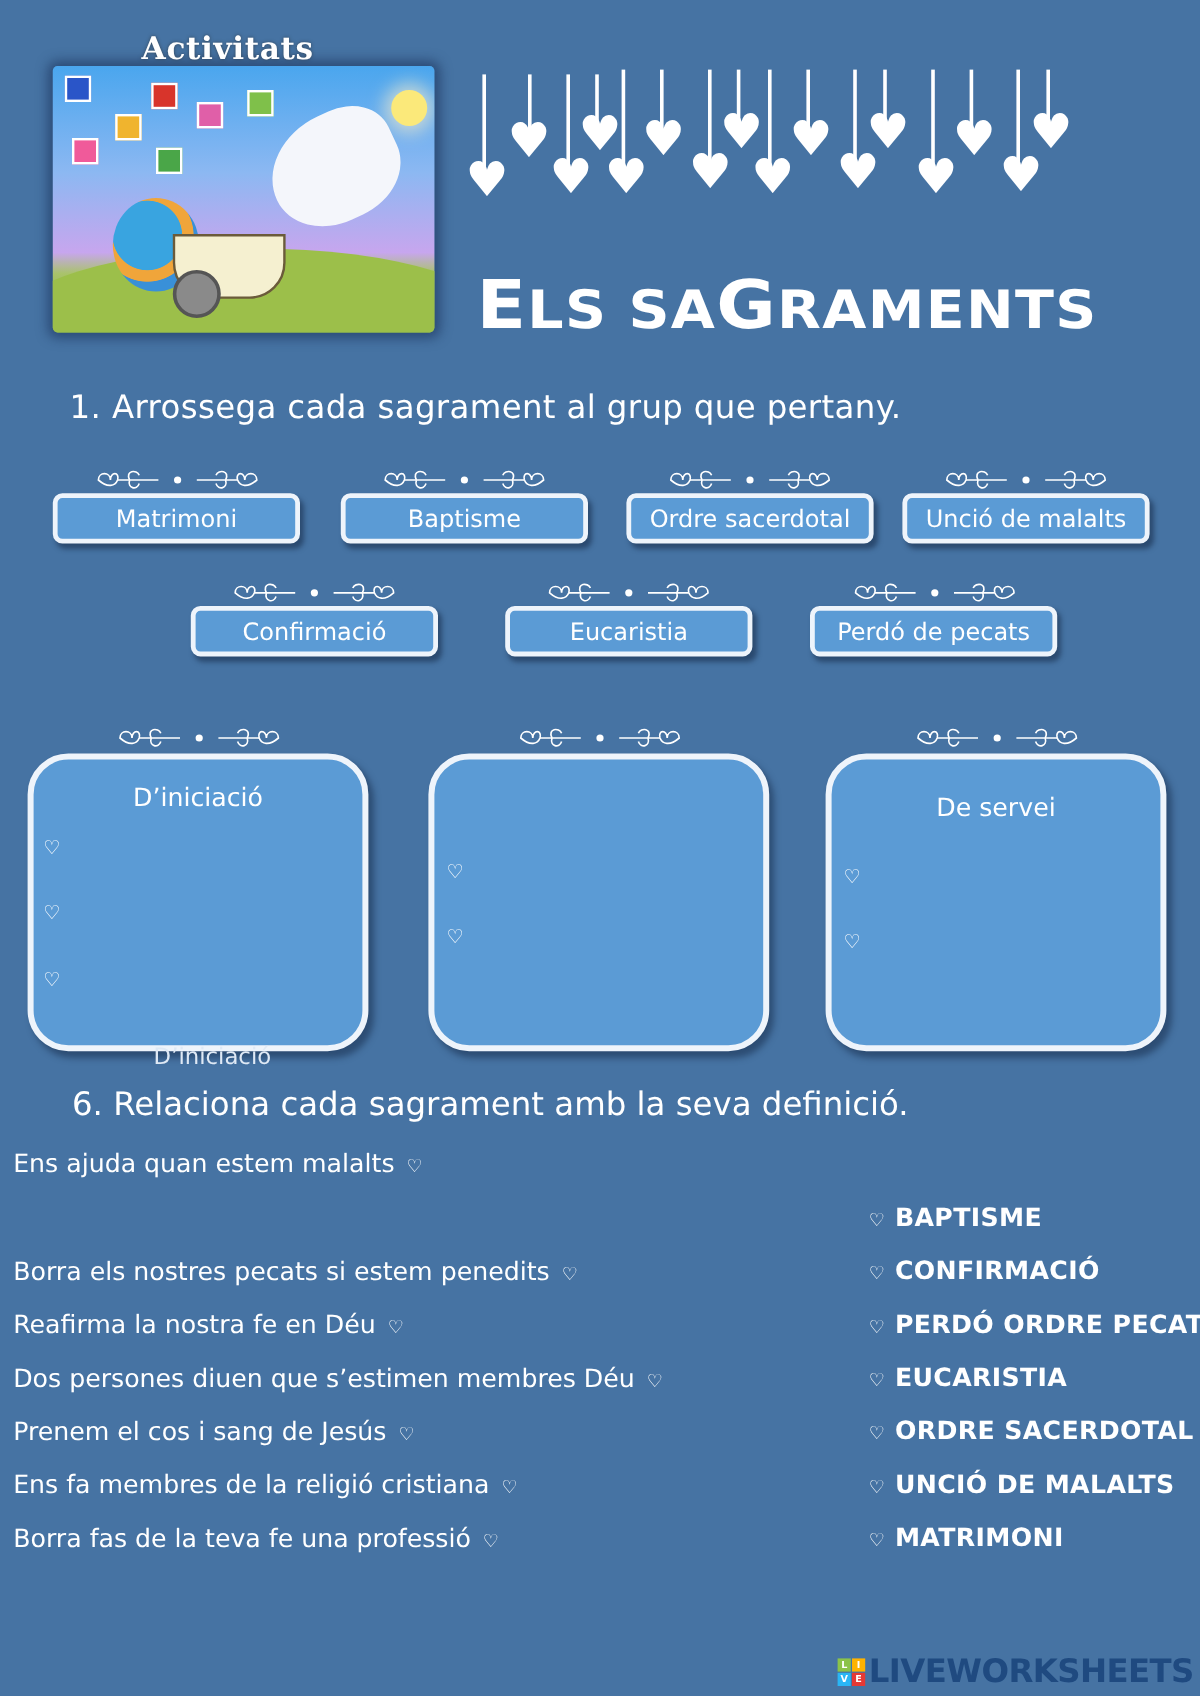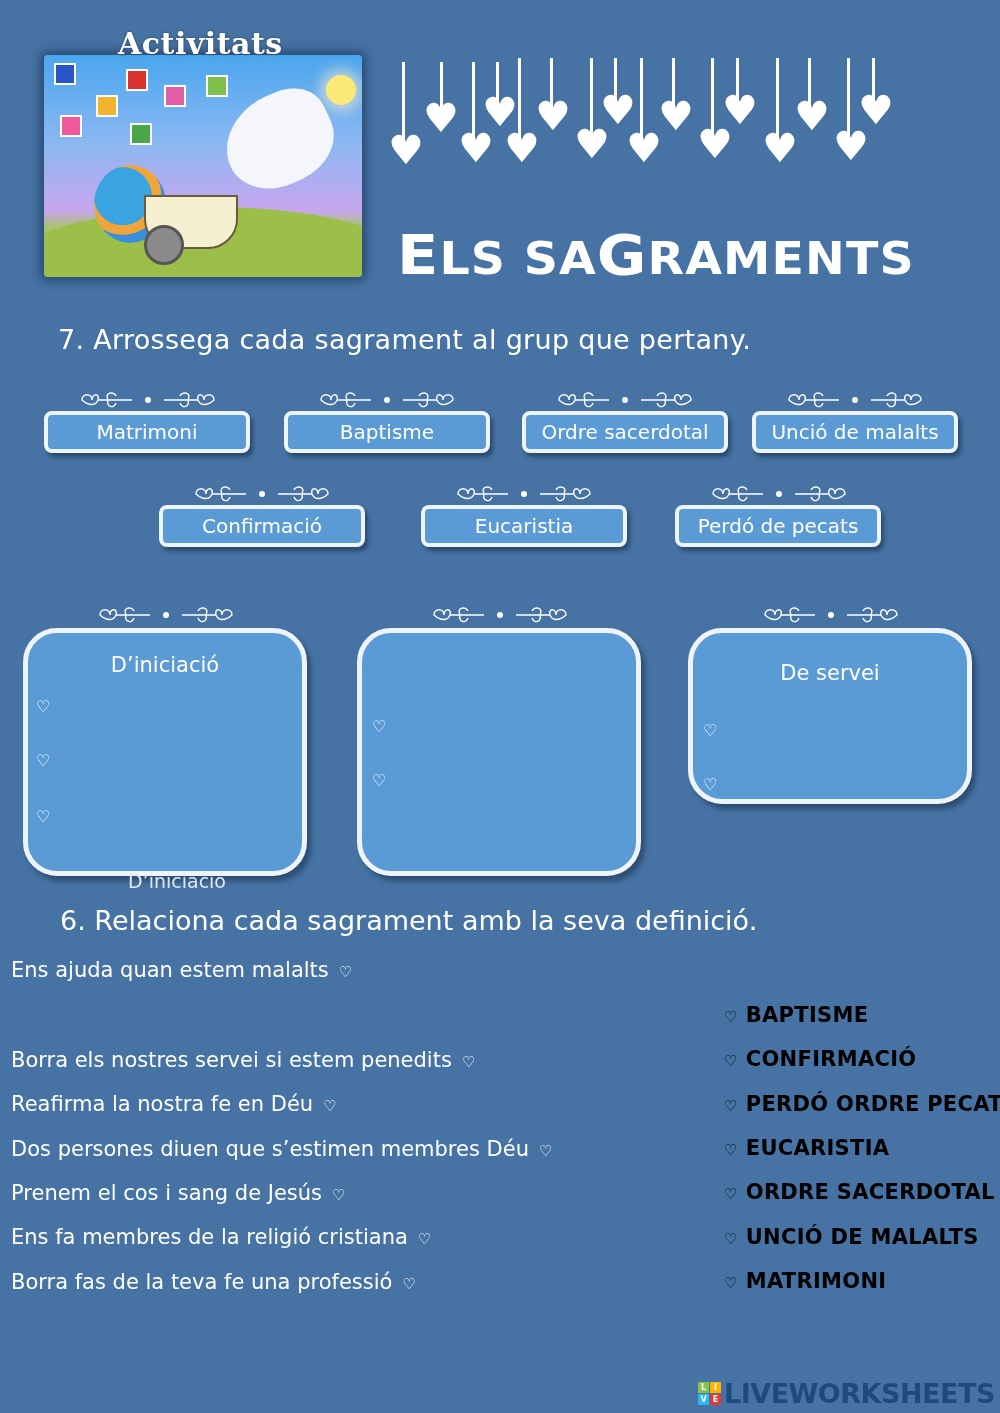--- a/index.html
+++ b/index.html
@@ -8,38 +8,38 @@
   
   .hero{left:44px;top:55px;width:318px;height:222px;border-radius:4px;box-shadow:0 0 10px 4px rgba(20,40,80,.55);overflow:hidden;
     background:linear-gradient(180deg,#4aa6ee 0%,#8cb8f2 40%,#c7a6ee 70%,#a9c36a 78%,#7fa83c 100%);}
   .hero .hill{position:absolute;left:-40px;bottom:-60px;width:420px;height:130px;border-radius:50%;background:#9cbf4a;}
   .hero .sun{position:absolute;left:282px;top:20px;width:30px;height:30px;border-radius:50%;background:#fbe97a;box-shadow:0 0 14px 6px rgba(255,240,200,.6);}
   .hero .globe{position:absolute;left:50px;top:110px;width:72px;height:78px;border-radius:50%;background:radial-gradient(circle at 40% 40%,#39a4e0 0 45%,#f0a53a 46% 60%,#3990d8 61%);}
   .hero .cart{position:absolute;left:100px;top:140px;width:90px;height:50px;background:#f5f0d0;border-radius:0 0 30px 30px;border:2px solid #6b5b3a;}
   .hero .wheel{position:absolute;left:100px;top:170px;width:34px;height:34px;border-radius:50%;background:#8a8a8a;border:3px solid #555;}
   .hero .dove{position:absolute;left:180px;top:40px;width:110px;height:90px;background:#f4f6fb;border-radius:60% 40% 50% 50%;transform:rotate(-25deg);}
   .hero .gift{position:absolute;width:18px;height:18px;border:2px solid #fff;}
-  .activ{left:118px;top:26px;font-family:"DejaVu Serif","Liberation Serif",serif;font-weight:bold;font-size:30px;color:#fff;text-shadow:0 0 3px #345;letter-spacing:.5px;}
+  .activ{left:118px;top:26px;font-family:"DejaVu Serif","Liberation Serif",serif;font-weight:bold;font-size:26px;color:#fff;text-shadow:0 0 3px #345;letter-spacing:.5px;}
   .title{left:397px;top:222px;font-family:"DejaVu Sans","Liberation Sans",sans-serif;font-weight:900;font-size:54px;color:#fff;letter-spacing:1px;transform:scaleX(1.08);transform-origin:left;}
   .title .big{font-size:56px;}
   .title .sm{font-size:44px;}
   
   .hanger{position:absolute;width:3px;background:#fff;}
   .hh{position:absolute;font-size:40px;line-height:40px;color:#fff;}
   .q1{left:58px;top:324px;font-size:27px;color:#fff;letter-spacing:.3px;}
   .q2{left:60px;top:905px;font-size:27px;color:#fff;}
   .orn{position:absolute;height:22px;}
   .tile{position:absolute;height:42px;background:#5b9bd5;border:4px solid #eef4fb;border-radius:8px;box-shadow:3px 4px 4px rgba(20,40,70,.55);display:flex;align-items:center;justify-content:center;font-size:20px;color:#fff;box-sizing:border-box;}
   .group{position:absolute;background:#5b9bd5;border:5px solid #eef4fb;border-radius:34px;box-shadow:4px 5px 5px rgba(20,40,70,.5);box-sizing:border-box;}
   .group .gt{position:absolute;left:0;right:0;text-align:center;font-size:21px;color:#fff;}
   .dropheart{position:absolute;font-size:16px;color:#fff;}
   .ghost{left:128px;top:870px;font-size:19px;color:#dfe9f5;}
   .def{position:absolute;left:11px;font-size:21px;color:#fff;white-space:nowrap;}
   .def .hrt{font-size:15px;margin-left:10px;}
-  .ans{position:absolute;left:724px;font-size:21px;font-weight:bold;color:#000000;white-space:nowrap;letter-spacing:.3px;}
+  .ans{position:absolute;left:724px;font-size:21px;font-weight:bold;color:#ffffff;white-space:nowrap;letter-spacing:.3px;}
   .ans .hrt{font-size:15px;margin-right:8px;}
   .lw{left:698px;top:1378px;display:flex;align-items:center;}
   .lw .logo{display:grid;grid-template-columns:11px 11px;grid-template-rows:11px 11px;gap:1px;margin-right:3px;}
   .lw .logo span{font-size:8px;font-weight:bold;color:#fff;display:flex;align-items:center;justify-content:center;}
   .lw .txt{font-size:27px;font-weight:900;color:#1f4a80;letter-spacing:-.5px;}
 </style>
 </head>
 <body>
 
 <div class="abs hero">
@@ -91,21 +91,21 @@
   <div class="hanger" style="left:847px;top:58px;height:84px"></div>
     <div class="hh" style="left:833px;top:126px">♥</div>
   <div class="hanger" style="left:872px;top:58px;height:50px"></div>
     <div class="hh" style="left:858px;top:90px">♥</div>
 </div>
 
 <div class="abs title">
   <span class="big">E</span><span class="sm">LS </span><span class="sm">SA</span><span class="big">G</span><span class="sm">RAMENTS</span>
 </div>
 
-<div class="abs q1">7.   Arrossega cada sagrament al grup que pertany.</div>
+<div class="abs q1">1.   Arrossega cada sagrament al grup que pertany.</div>
 
 <svg width="0" height="0" style="position:absolute">
   <defs>
     <g id="orn">
       <path d="M2 11 C2 4,12 4,12 11 C12 4,20 4,18 11 C16 16,10 18,2 11Z" fill="none" stroke="#fff" stroke-width="1.4"></path>
       <path d="M18 11 L52 11" stroke="#fff" stroke-width="1.4"></path>
       <path d="M28 11 C24 3,34 2,36 7 M28 11 C26 18,34 20,36 14" fill="none" stroke="#fff" stroke-width="1.4"></path>
       <circle cx="68" cy="11" r="3" fill="#fff"></circle>
       <path d="M84 11 L118 11" stroke="#fff" stroke-width="1.4"></path>
       <path d="M108 11 C112 3,102 2,100 7 M108 11 C110 18,102 20,100 14" fill="none" stroke="#fff" stroke-width="1.4"></path>
@@ -163,32 +163,32 @@
     <use href="#orn"></use>
   </svg>
 <div class="group" style="left:357px;top:628px;width:284px;height:248px;">
   <div class="dropheart" style="left:10px;top:84px">♡</div>
   <div class="dropheart" style="left:10px;top:138px">♡</div>
 </div>
 
 <svg class="orn" style="left:763px;top:604px" width="136" height="22">
     <use href="#orn"></use>
   </svg>
-<div class="group" style="left:688px;top:628px;width:284px;height:176px;padding-left:44px;">
+<div class="group" style="left:688px;top:628px;width:284px;height:248px;padding-left:44px;">
   <div class="gt" style="top:28px">De servei</div>
   <div class="dropheart" style="left:10px;top:88px">♡</div>
   <div class="dropheart" style="left:10px;top:142px">♡</div>
 </div>
 
 <div class="abs ghost">D’iniciació</div>
 
 <div class="abs q2">6. Relaciona cada sagrament amb la seva definició.</div>
 
 <div class="def" style="top:958px"><span>Ens ajuda quan estem malalts</span><span class="hrt">♡</span></div>
-<div class="def" style="top:1048px"><span>Borra els nostres servei si estem penedits</span><span class="hrt">♡</span></div>
+<div class="def" style="top:1048px"><span>Borra els nostres pecats si estem penedits</span><span class="hrt">♡</span></div>
 <div class="def" style="top:1092px"><span>Reafirma la nostra fe en Déu</span><span class="hrt">♡</span></div>
 <div class="def" style="top:1137px"><span>Dos persones diuen que s’estimen membres Déu</span><span class="hrt">♡</span></div>
 <div class="def" style="top:1181px"><span>Prenem el cos i sang de Jesús</span><span class="hrt">♡</span></div>
 <div class="def" style="top:1225px"><span>Ens fa membres de la religió cristiana</span><span class="hrt">♡</span></div>
 <div class="def" style="top:1270px"><span>Borra fas de la teva fe una professió</span><span class="hrt">♡</span></div>
 
 <div class="ans" style="top:1003px"><span class="hrt">♡</span><span>BAPTISME</span></div>
 <div class="ans" style="top:1047px"><span class="hrt">♡</span><span>CONFIRMACIÓ</span></div>
 <div class="ans" style="top:1092px"><span class="hrt">♡</span><span>PERDÓ ORDRE PECATS</span></div>
 <div class="ans" style="top:1136px"><span class="hrt">♡</span><span>EUCARISTIA</span></div>

